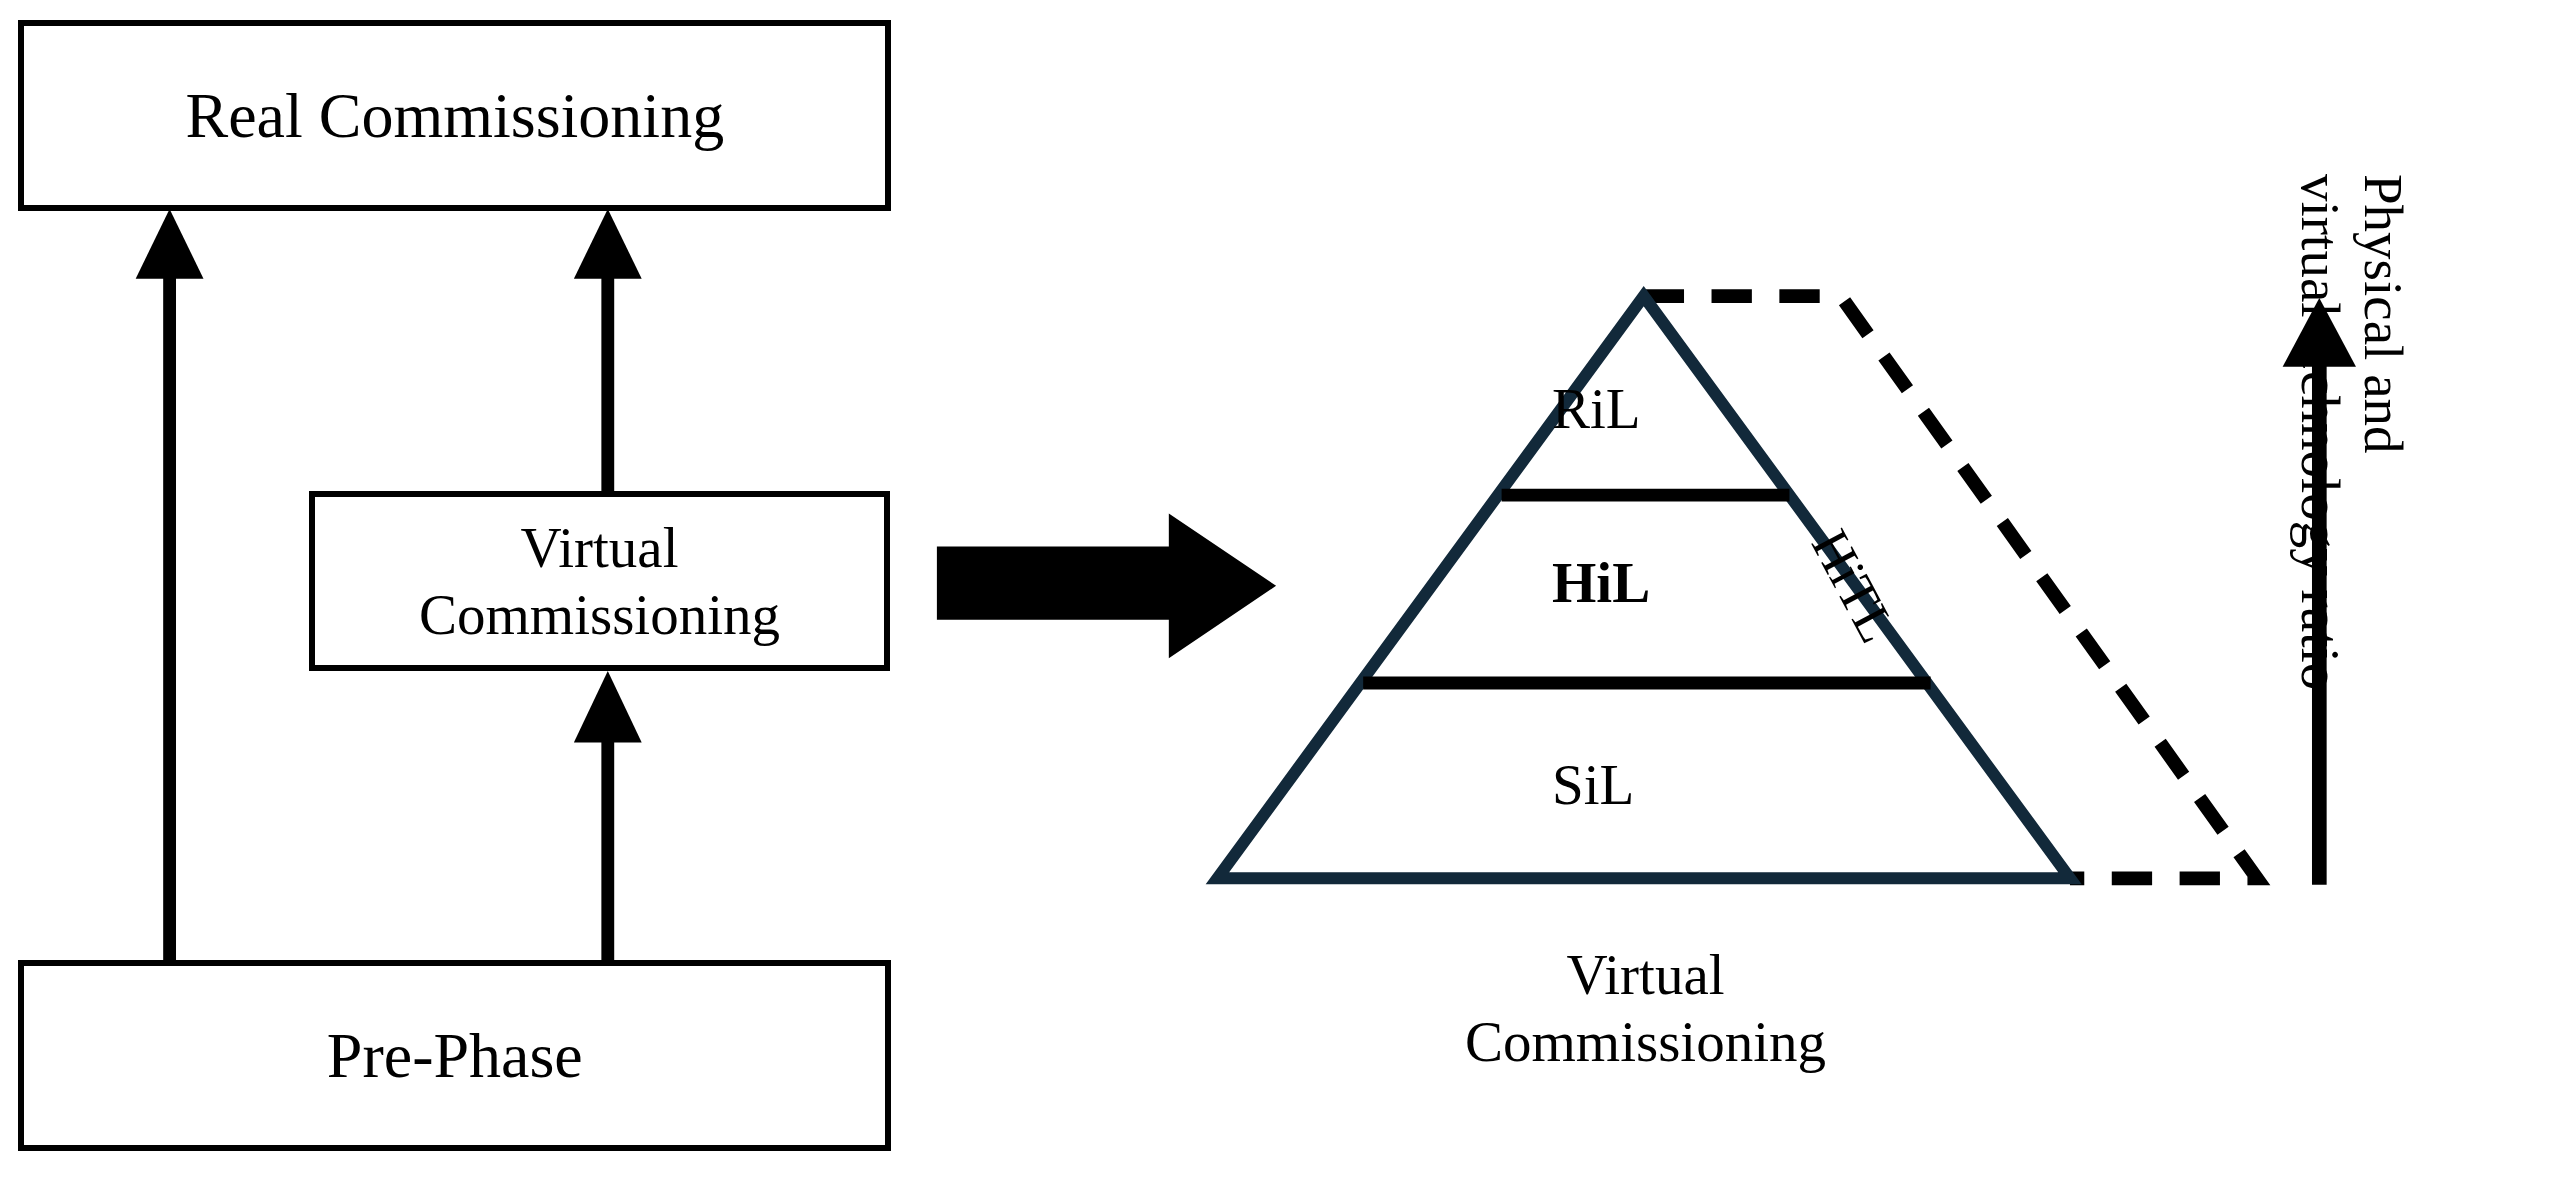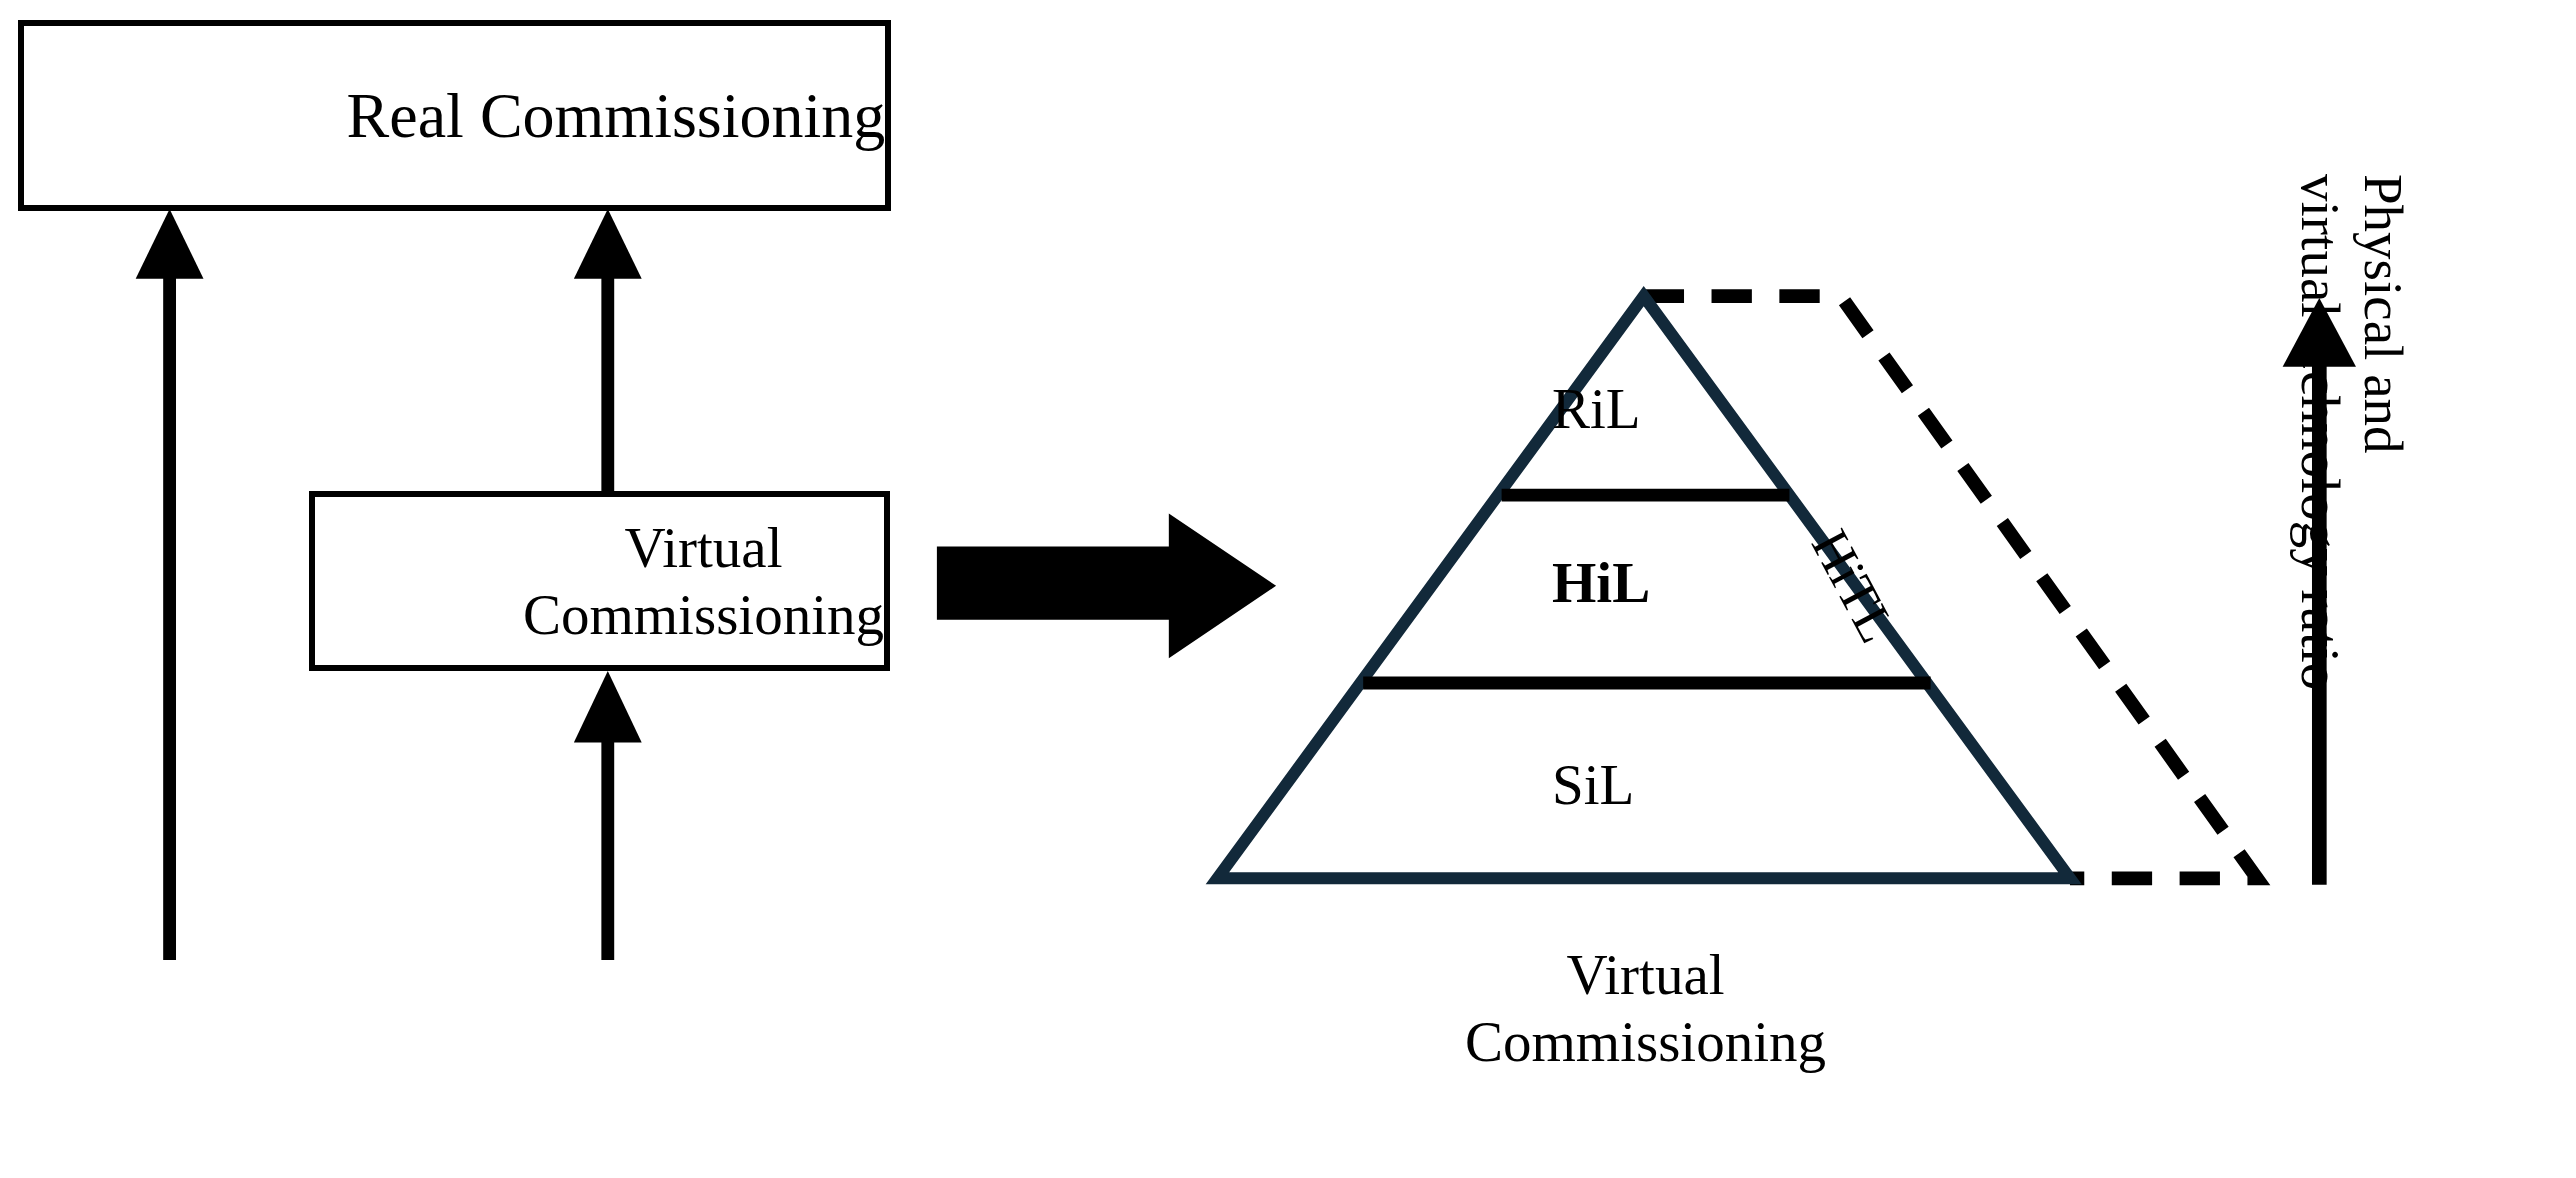--- a/index.html
+++ b/index.html
@@ -18,21 +18,21 @@
     background: #ffffff;
     overflow: hidden;
   }
   .box {
     position: absolute;
     box-sizing: border-box;
     border: 6.4px solid #000000;
     background: #ffffff;
     display: flex;
     align-items: center;
-    justify-content: flex-end;
+    justify-content: center;
     text-align: center;
     color: #000000;
     z-index: 5;
   }
   .box-label {
     line-height: 1.18;
     white-space: pre-line;
   }
   #box-real {
     left: 18.3px;
@@ -163,20 +163,23 @@
 
   <div class="box" id="box-real">
     <span class="box-label">Real Commissioning</span>
   </div>
 
   <div class="box" id="box-virtual">
     <span class="box-label">Virtual
 Commissioning</span>
   </div>
 
+  <div class="box" id="box-prephase">
+    <span class="box-label">Pre-Phase</span>
+  </div>
 
   <div class="tier-label" id="tier-ril">RiL</div>
   <div class="tier-label" id="tier-hil">HiL</div>
   <div class="tier-label" id="tier-sil">SiL</div>
 
   <div class="hitl-label">HiTL</div>
 
   <div class="pyr-caption">Virtual
 Commissioning</div>
 

